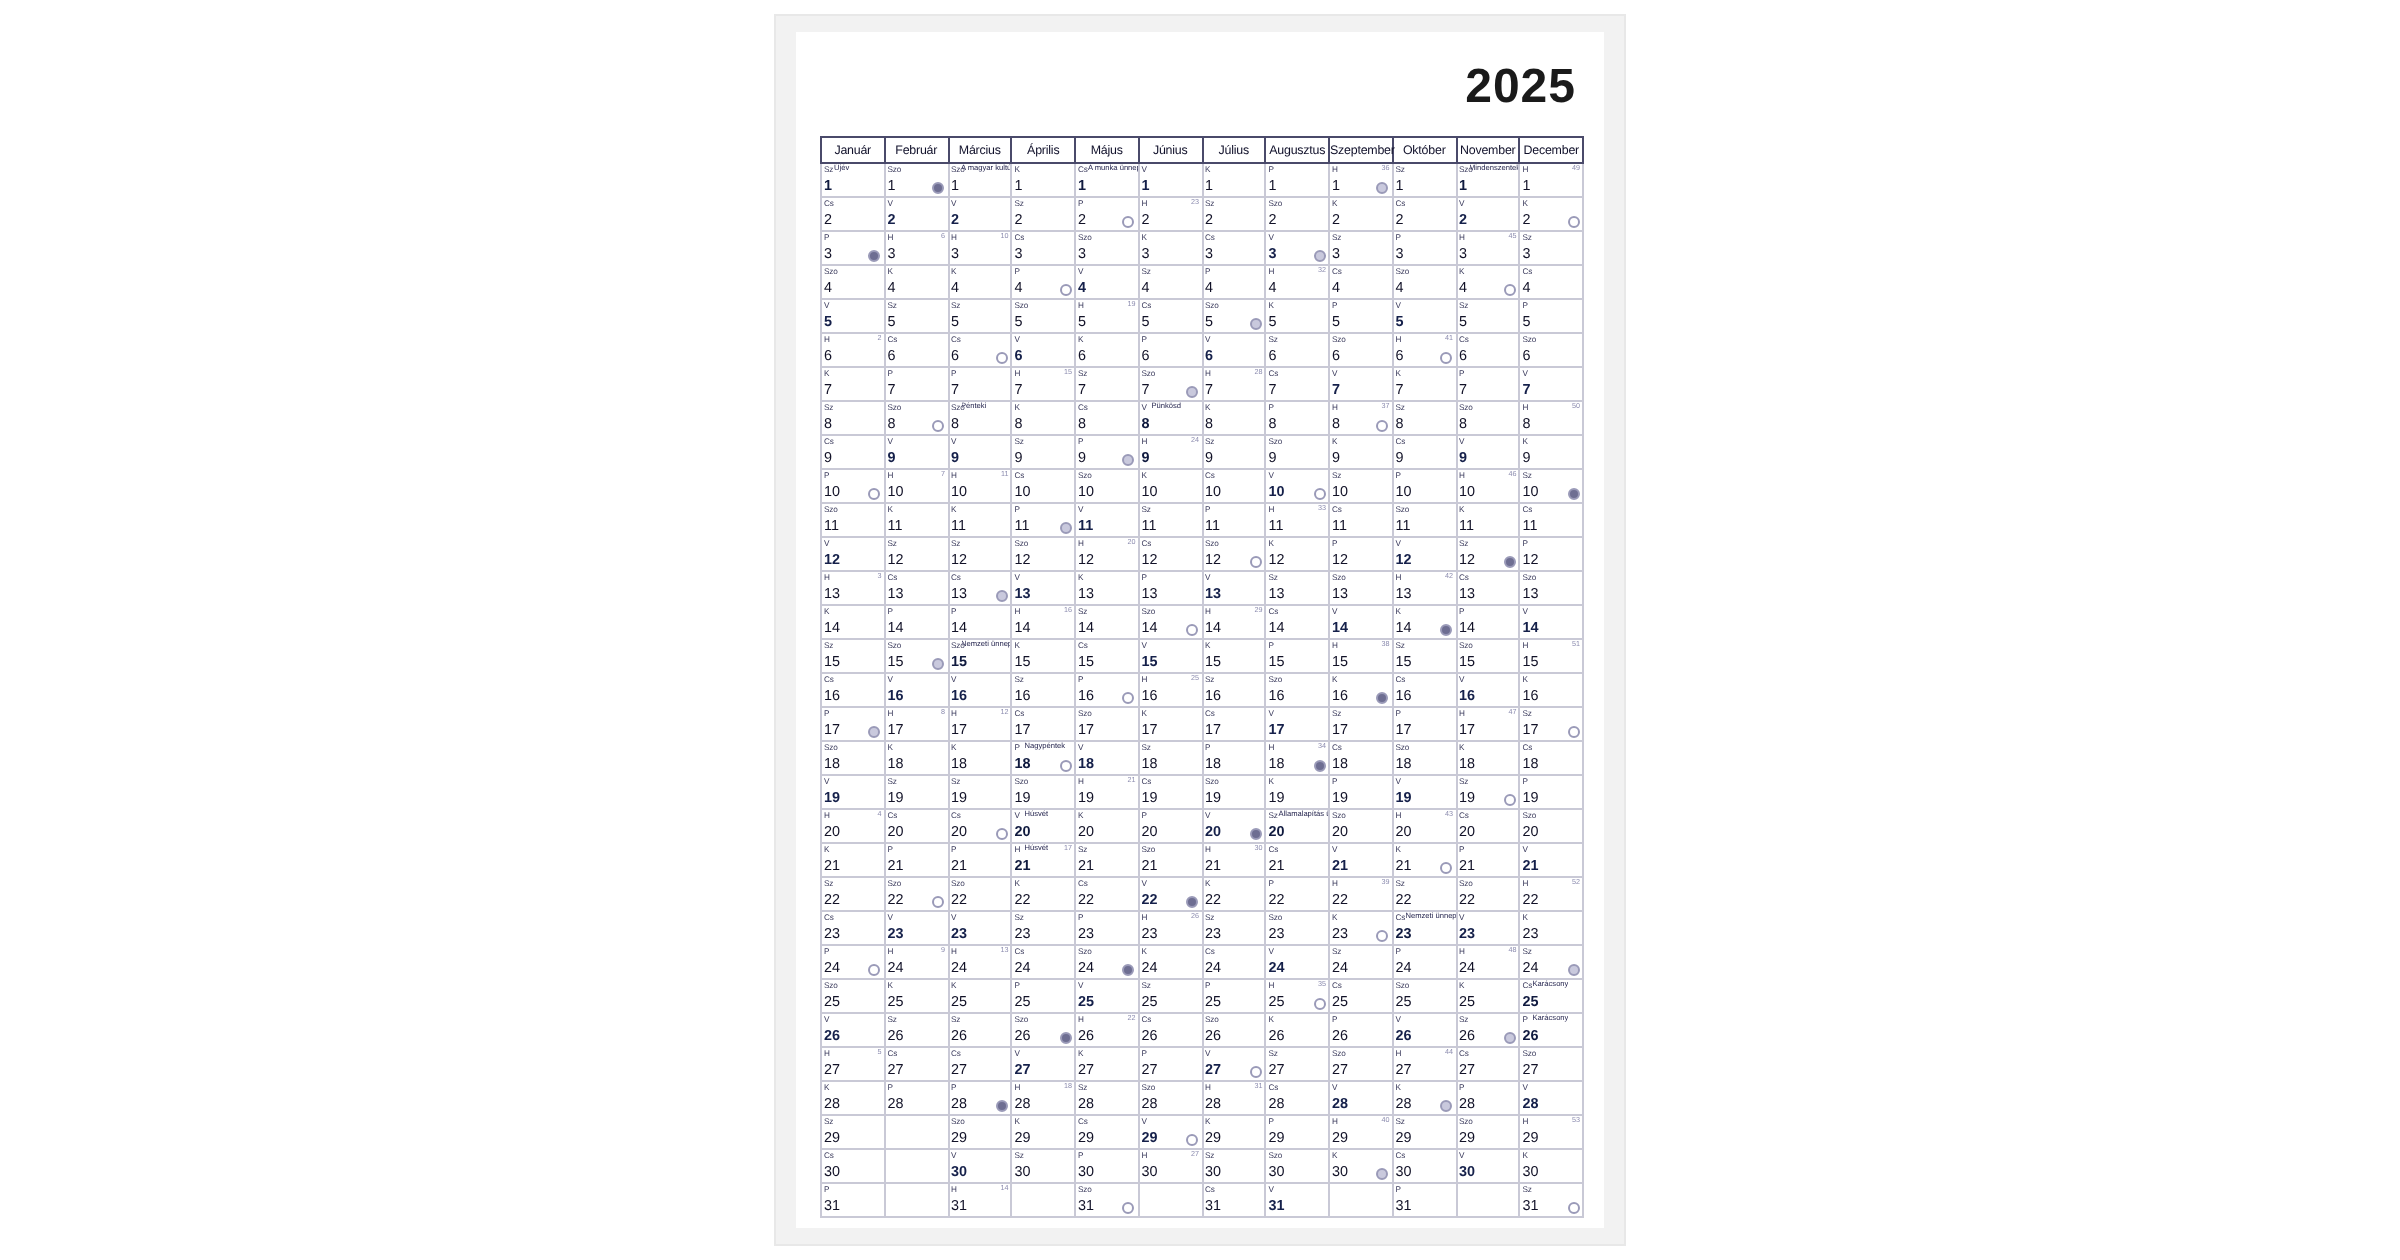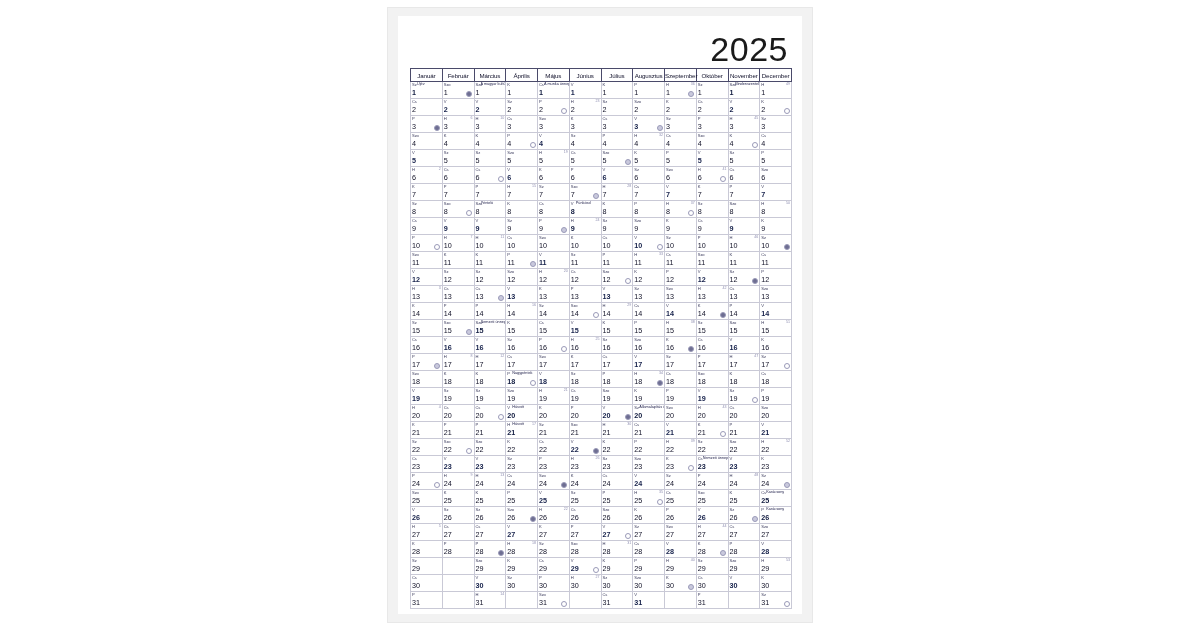--- a/index.html
+++ b/index.html
@@ -24,22 +24,22 @@
   }
   .sheet{
     position:absolute;
     left:10px;top:8px;
     width:404px;height:598px;
     background:#ffffff;
   }
   .year{
     position:absolute;
     right:14px;top:16px;
-    font-size:34px;
-    font-weight:400;
+    font-size:24px;
+    font-weight:700;
     letter-spacing:0.5px;
     color:#1a1a1a;
     line-height:1;
     font-family:"Liberation Sans", sans-serif;
   }
   .grid-wrap{
     position:absolute;
     left:12px;top:52px;
     width:382px;
     height:534px;

